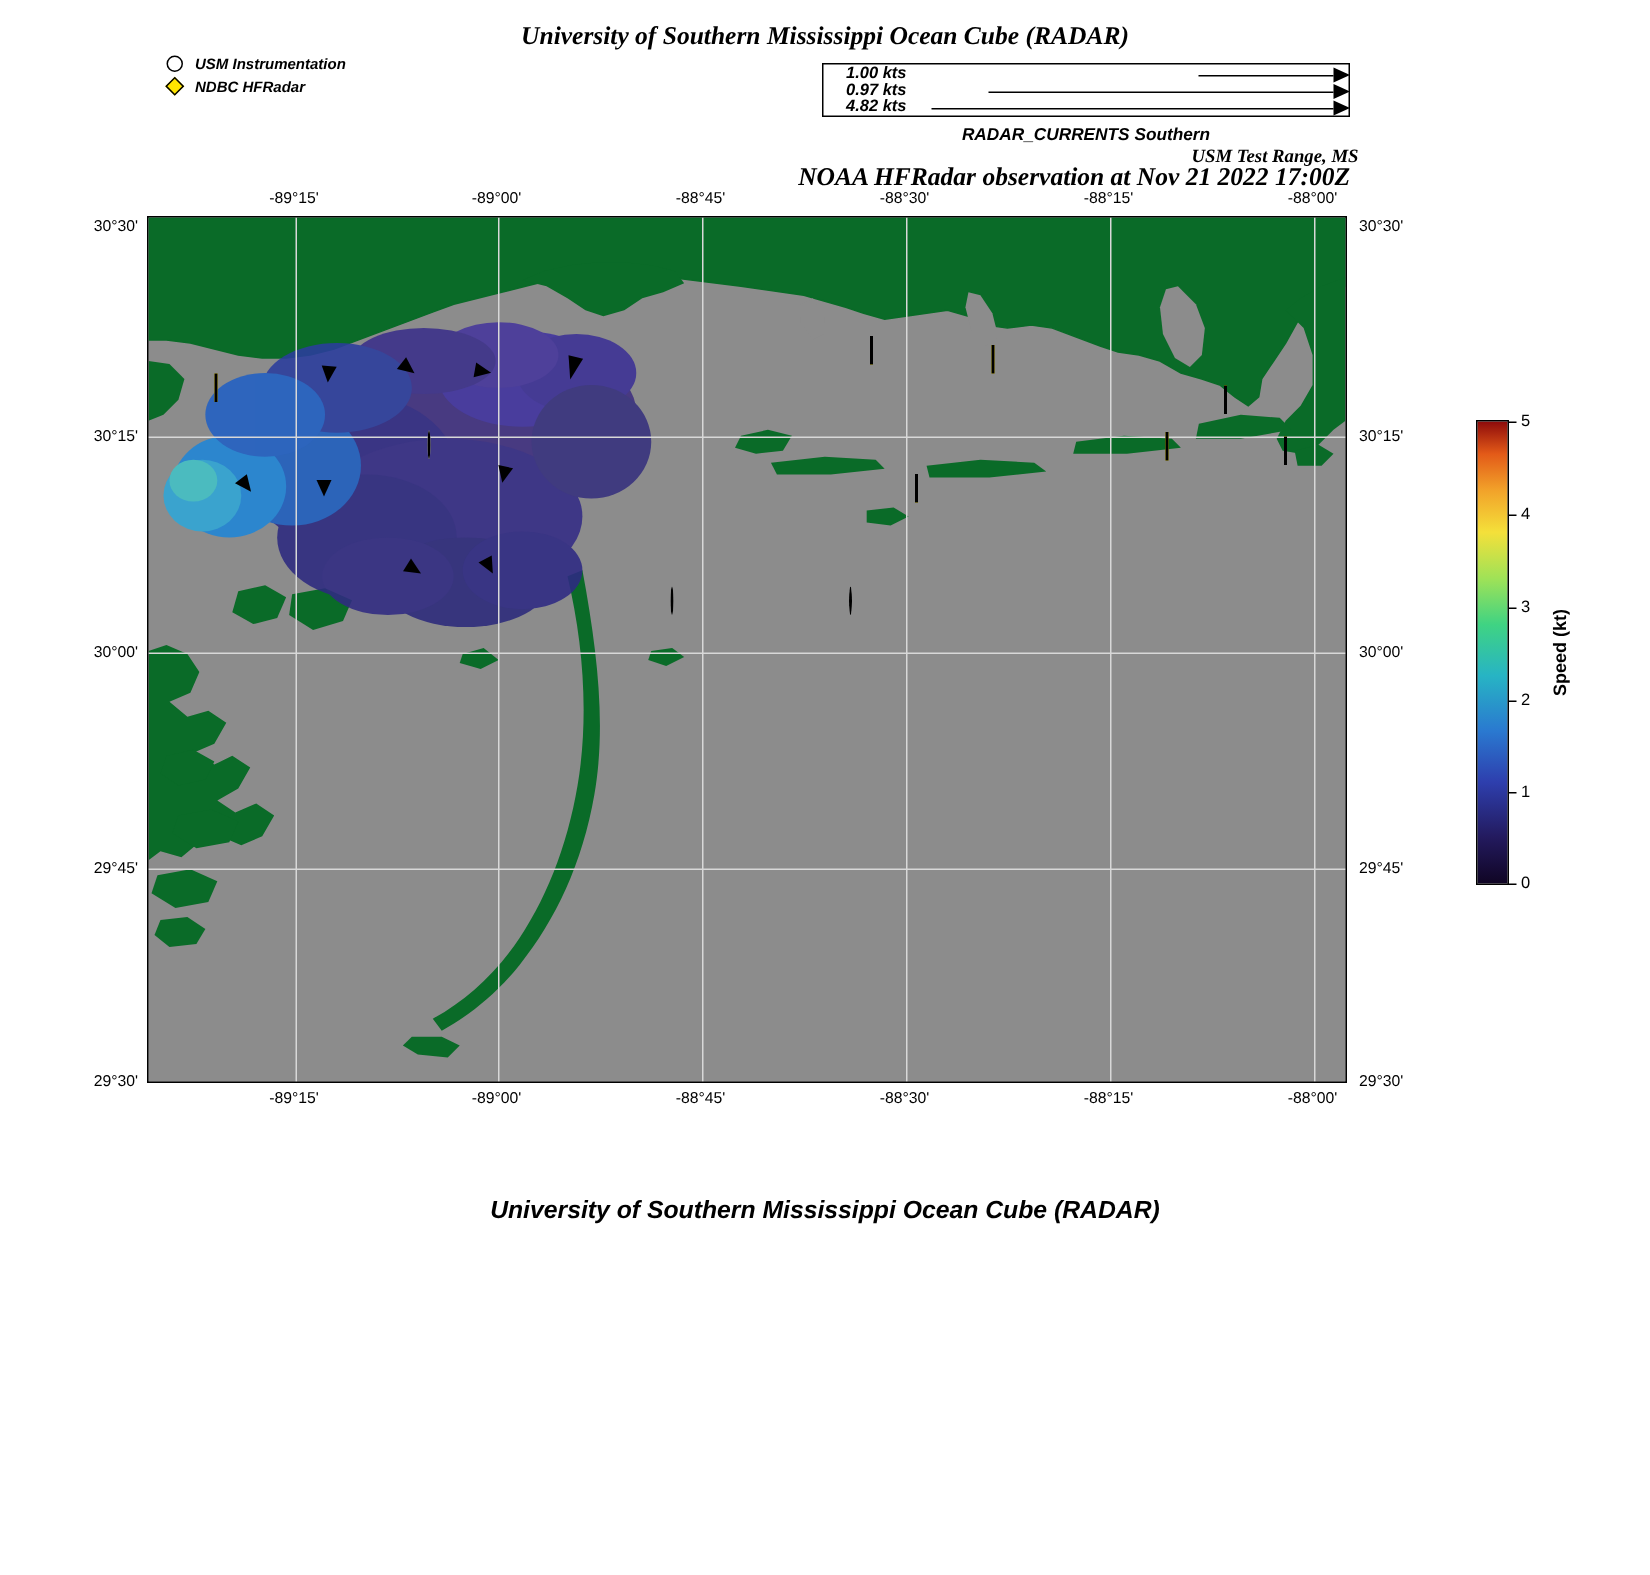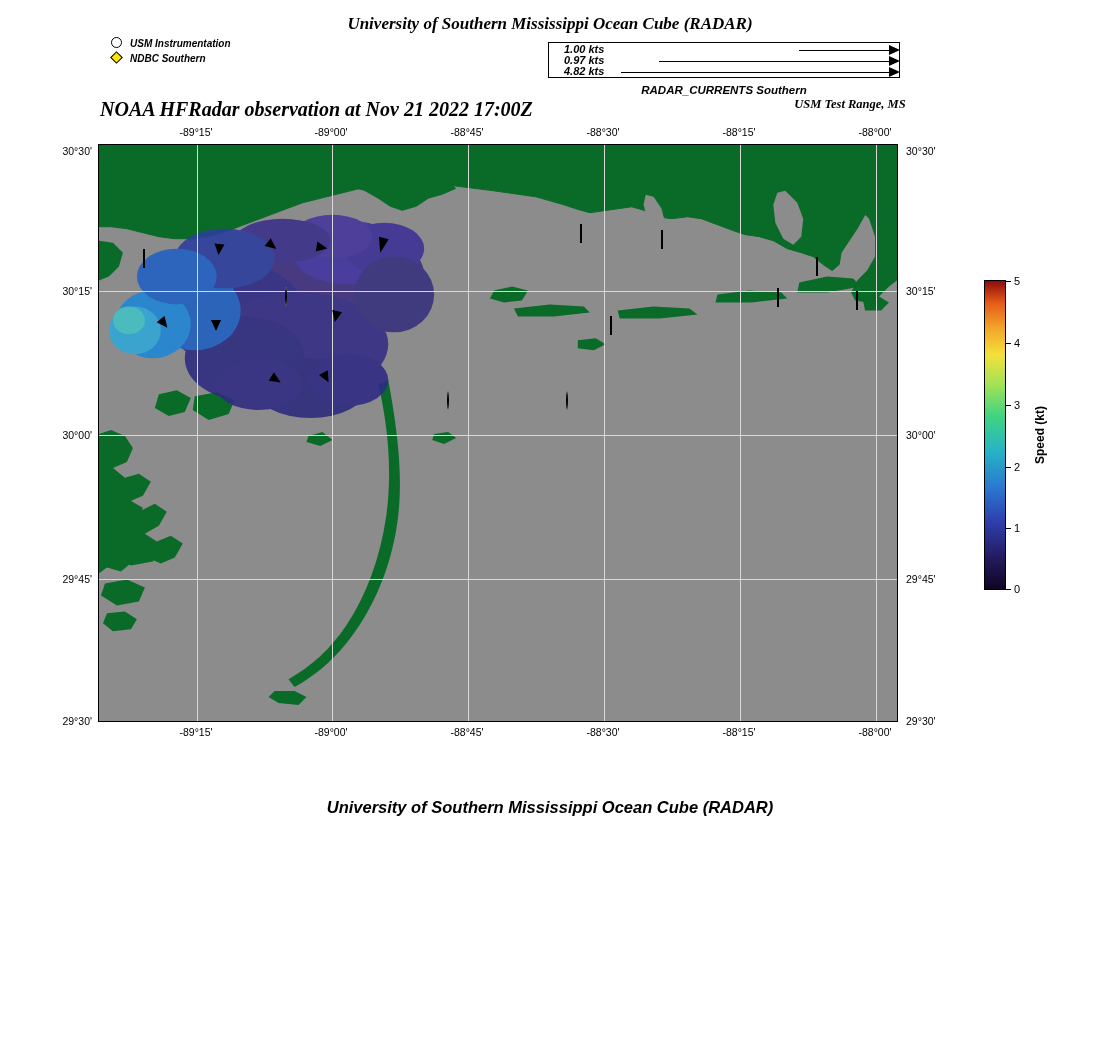--- a/index.html
+++ b/index.html
@@ -26,25 +26,25 @@
     font-size: 17px;
   }
   #bottom-title {
     left: 0; top: 798px; width: 1100px;
     text-align: center;
     font-family: "Liberation Sans", sans-serif;
     font-weight: bold;
     font-size: 16.5px;
   }
   #obs-title {
-    left: 100px; top: 98px; width: 800px;
-    text-align: left;
+    left: 100px; top: 108px; width: 800px;
+    text-align: right;
     font-family: "Liberation Serif", serif;
     font-weight: bold;
-    font-size: 20px;
+    font-size: 17px;
   }
   #range-label {
     left: 720px; top: 97px; width: 260px;
     text-align: center;
     font-family: "Liberation Serif", serif;
     font-weight: bold;
     font-size: 12.5px;
   }
 
   
@@ -232,21 +232,21 @@
   <div class="legend-row">
     <span class="legend-sym">
         <span class="circle-sym"></span>
       </span>
     <span class="legend-label">USM Instrumentation</span>
   </div>
   <div class="legend-row">
     <span class="legend-sym">
         <span class="diamond-sym"></span>
       </span>
-    <span class="legend-label">NDBC Southern</span>
+    <span class="legend-label">NDBC HFRadar</span>
   </div>
 </div>
 
 <div class="abs" id="vector-box">
   <div class="vec-row" style="top:1px;">
     <span class="vec-label">1.00 kts</span>
     <span class="vec-line" style="left:238px; width:90px;"></span>
     <span class="vec-head" style="left:328px;"></span>
   </div>
   <div class="vec-row" style="top:12px;">

